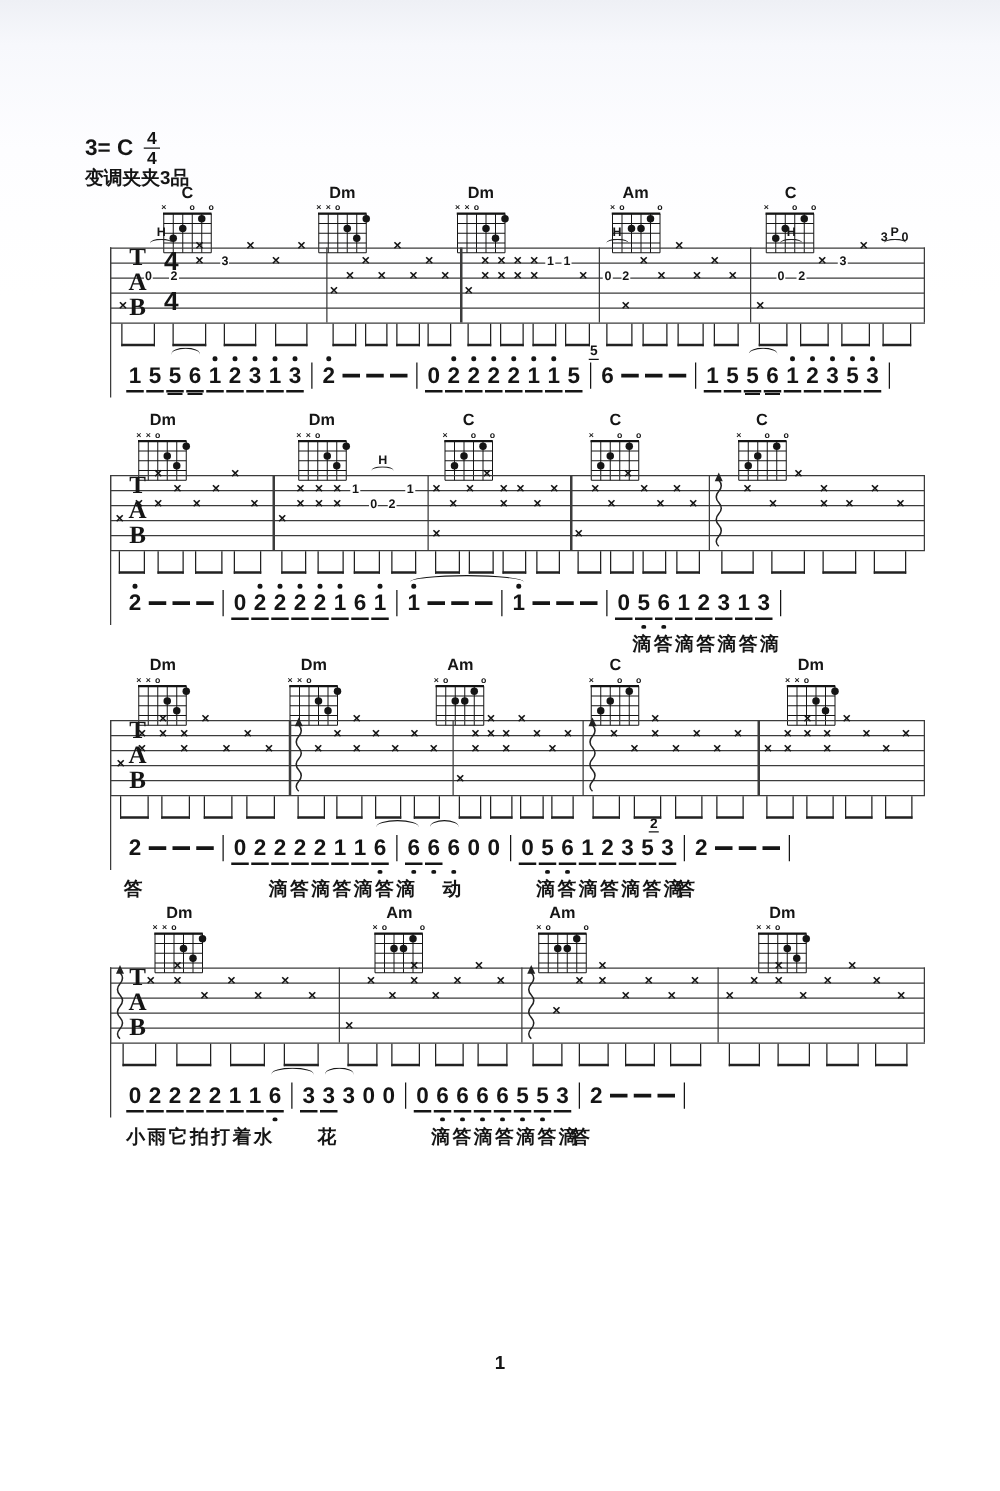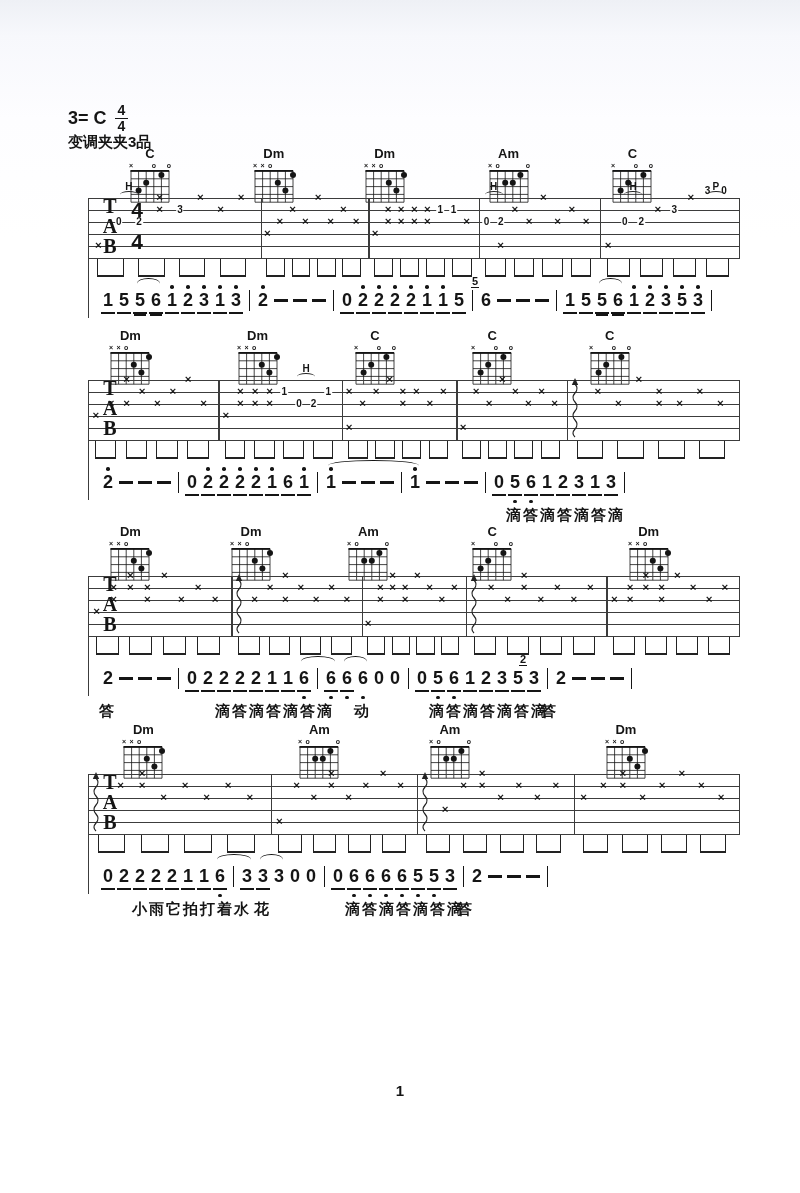--- a/index.html
+++ b/index.html
@@ -816,21 +816,21 @@
           <div class="mark mx" style="left: 613.428px; top: 12px;">×</div>
           <div class="mark mx" style="left: 633.046px; top: 24px;">×</div>
           <div class="beam" style="left: 494.716px; width: 23.6187px;"></div>
           <div class="beam" style="left: 533.953px; width: 23.6187px;"></div>
           <div class="beam" style="left: 573.19px; width: 23.6187px;"></div>
           <div class="beam" style="left: 612.428px; width: 23.6187px;"></div>
         </div>
         <div class="leftline"></div>
         <div class="notation"><span class="tok u1">0</span><span class="tok u1">2</span><span class="tok u1">2</span><span class="tok u1">2</span><span class="tok u1">2</span><span class="tok u1">1</span><span class="tok u1">1</span><span class="tok u1">6<span class="dot-b"></span></span><span class="tok barline2"><i class="bl"></i></span><span class="tok u1">3</span><span class="tok u1">3</span><span class="tok">3</span><span class="tok">0</span><span class="tok">0</span><span class="tok barline2"><i class="bl"></i></span><span class="tok u1">0</span><span class="tok u1">6<span class="dot-b"></span></span><span class="tok u1">6<span class="dot-b"></span></span><span class="tok u1">6<span class="dot-b"></span></span><span class="tok u1">6<span class="dot-b"></span></span><span class="tok u1">5<span class="dot-b"></span></span><span class="tok u1">5<span class="dot-b"></span></span><span class="tok u1">3</span><span class="tok barline2"><i class="bl"></i></span><span class="tok">2</span><span class="tok dash"><i class="dl"></i></span><span class="tok dash"><i class="dl"></i></span><span class="tok dash"><i class="dl"></i></span><span class="tok barline2"><i class="bl"></i></span><div class="tie" style="left: 116.5px; width: 34px;"></div><div class="tie" style="left: 159.5px; width: 23px;"></div></div>
         <div class="lyrics">
-          <span class="lyric" style="left: 32px;">小雨它拍打着水</span>
+          <span class="lyric" style="left: 1px;">小雨它拍打着水</span>
           <span class="lyric" style="left: 154px;">花</span>
           <span class="lyric" style="left: 245px;">滴答滴答滴答滴</span>
           <span class="lyric" style="left: 357px;">答</span>
         </div>
       </div>
     </div>
   <div class="pagenum">1</div>
 </div>
 
 </body></html>

